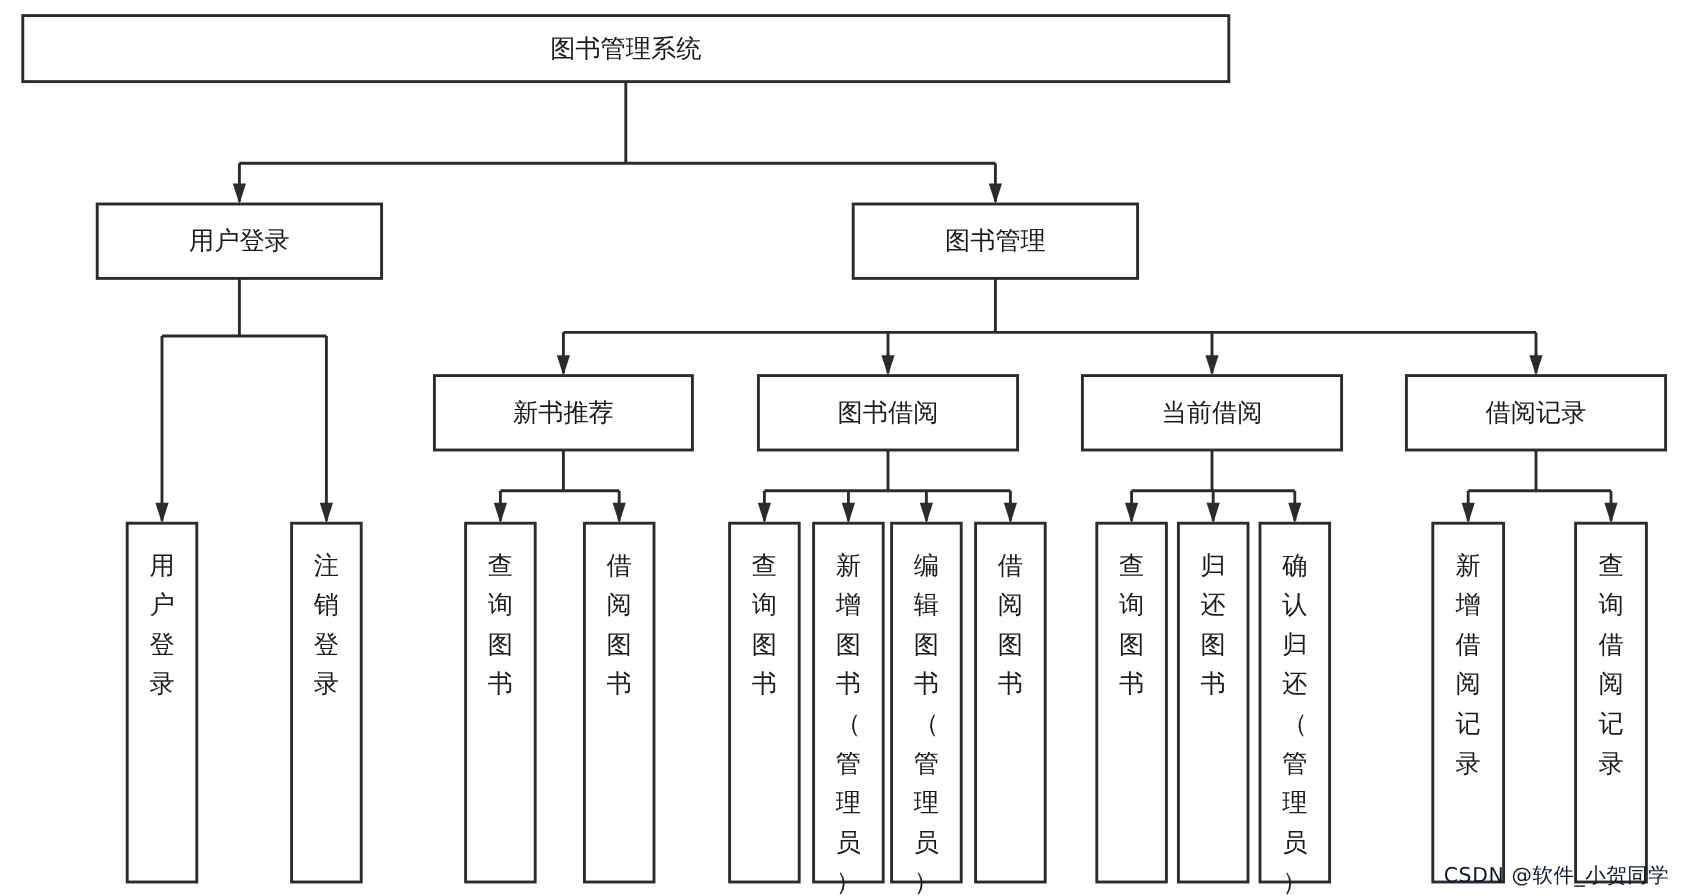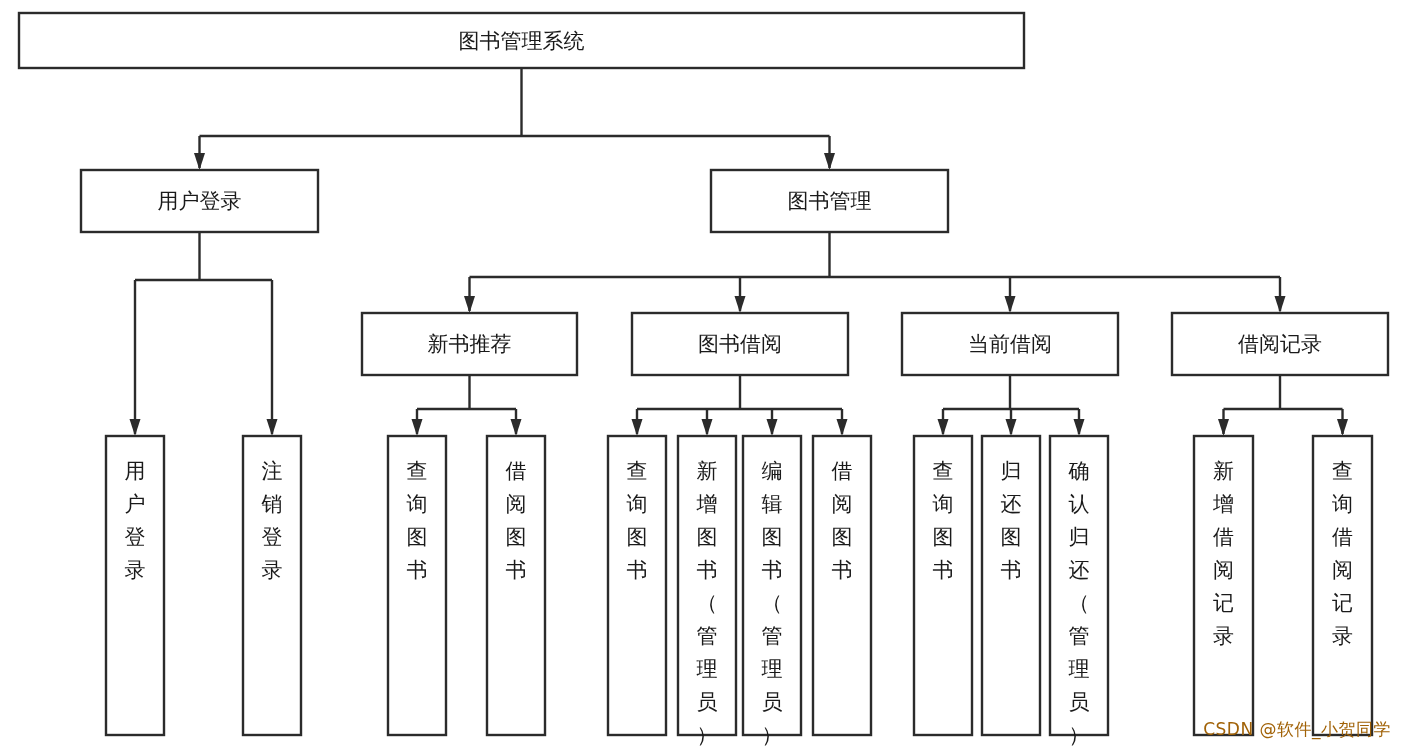--- a/index.html
+++ b/index.html
@@ -54,21 +54,21 @@
   .arrow-head {
     fill: #2b2b2b;
     stroke: none;
   }
   .watermark {
     position: absolute;
     right: 14px;
     bottom: 6px;
     font-family: "DejaVu Sans", "Liberation Sans", sans-serif;
     font-size: 17px;
-    color: #a16207;
+    color: #0f172a;
     letter-spacing: 0.5px;
     white-space: nowrap;
     user-select: none;
   }
 </style>
 </head>
 <body>
 
 <div id="diagram-root">
 

